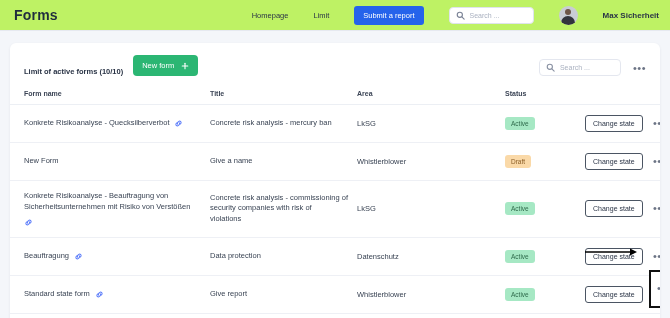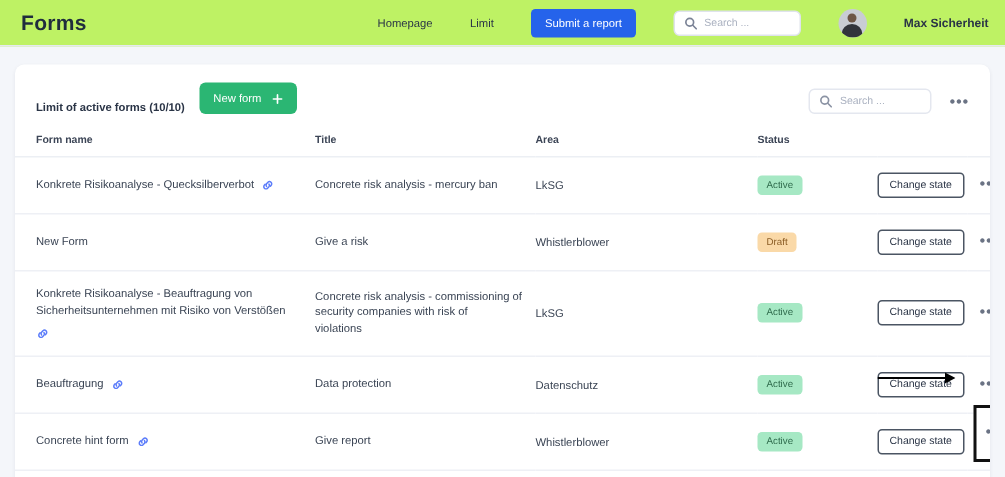--- a/index.html
+++ b/index.html
@@ -344,21 +344,21 @@
      </td>
         </tr>
         <tr>
           <td class="c-name">
        <div class="name-wrap">
          <span class="name-txt">New Form</span>
 
        </div>
      </td>
      <td class="c-title">
-       <span class="title-txt">Give a risk</span>
+       <span class="title-txt">Give a name</span>
      </td>
      <td class="c-area">
        <span>Whistlerblower</span>
      </td>
      <td class="c-stat">
        <span class="badge draft">Draft</span>
      </td>
      <td class="c-act">
        <button class="btn-state">Change state</button>
      </td>
@@ -418,21 +418,21 @@
      <td class="c-act">
        <button class="btn-state">Change state</button>
      </td>
      <td class="c-menu menu-cell">
        <div class="row-dots">•••</div>
      </td>
         </tr>
         <tr>
           <td class="c-name">
        <div class="name-wrap">
-         <span class="name-txt">Concrete hint form</span>
+         <span class="name-txt">Standard state form</span>
          <span class="link-icon">
   <svg width="9" height="9" viewBox="0 0 16 16" fill="none" stroke="#5b7cfa" stroke-width="1.8" stroke-linecap="round">
     <path d="M6.6 9.4 a2.6 2.6 0 0 1 0-3.3 l1.6-1.6 a2.6 2.6 0 0 1 3.7 3.7 l-.8.8"></path>
     <path d="M9.4 6.6 a2.6 2.6 0 0 1 0 3.3 l-1.6 1.6 a2.6 2.6 0 0 1-3.7-3.7 l.8-.8"></path>
   </svg>
               </span>
        </div>
      </td>
      <td class="c-title">
        <span class="title-txt">Give report</span>

